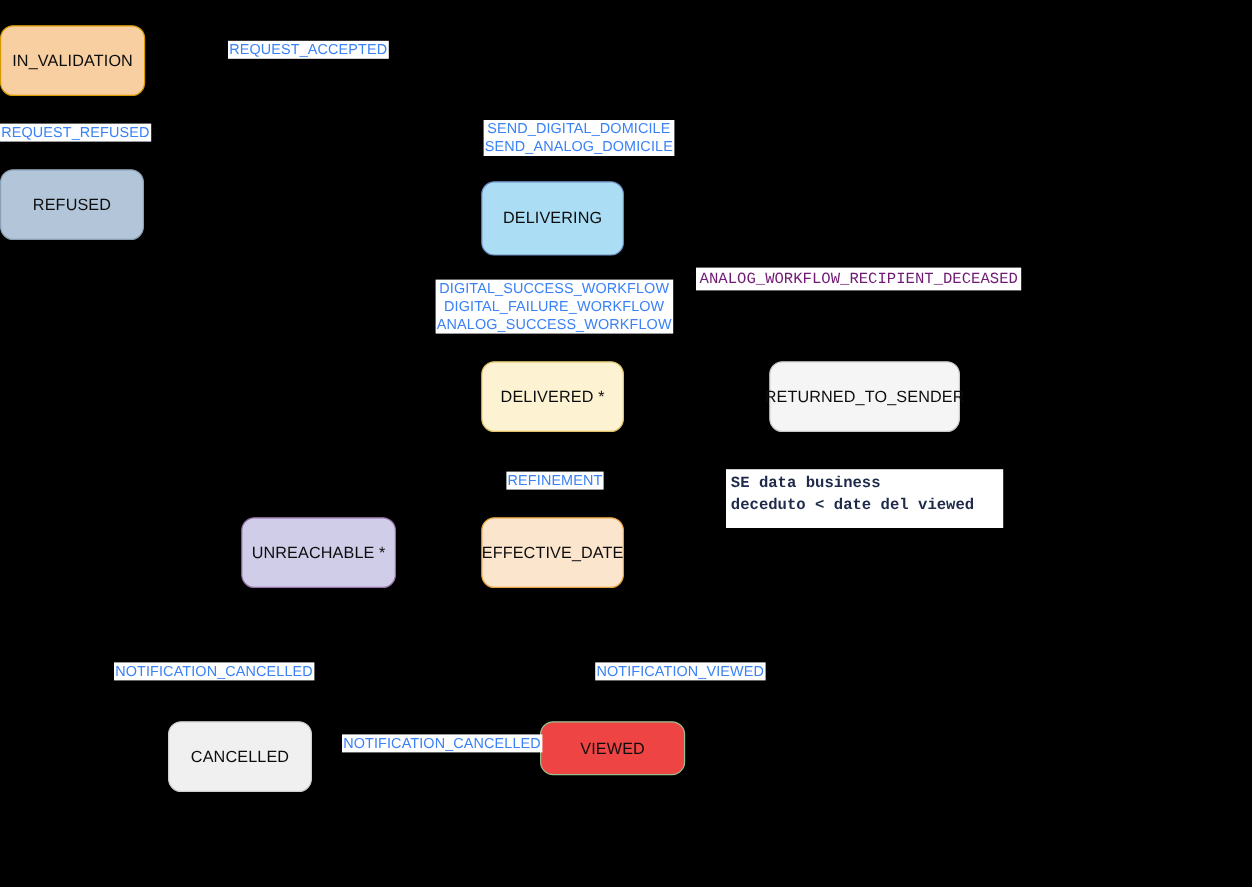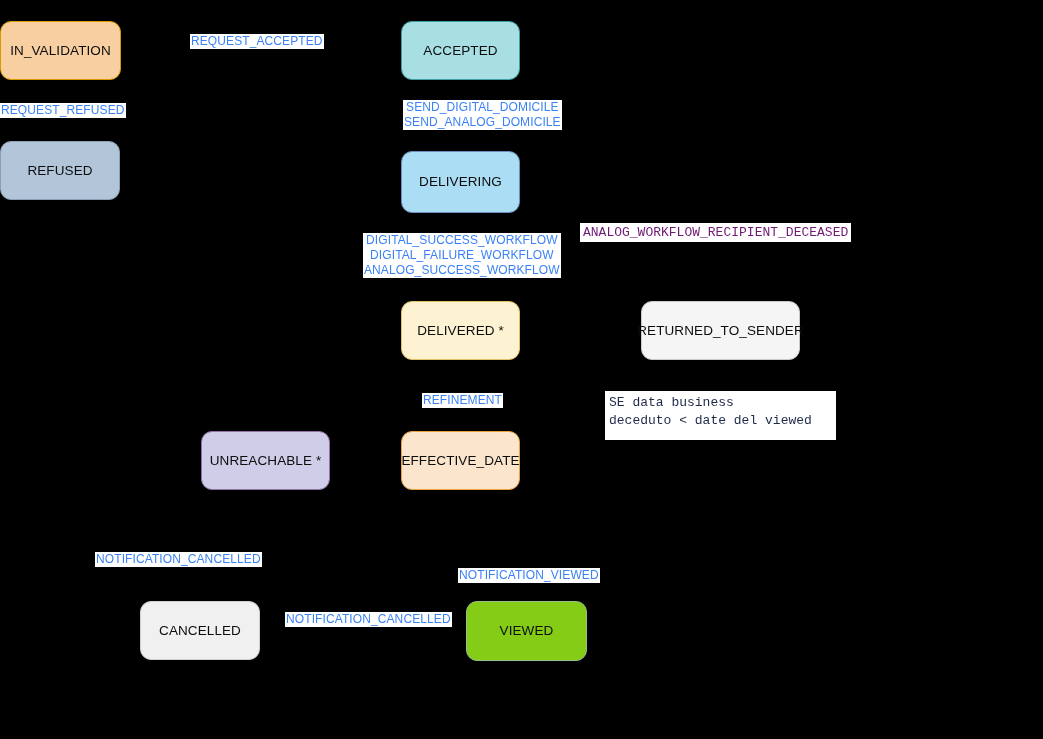--- a/index.html
+++ b/index.html
@@ -61,64 +61,62 @@
     white-space: pre;
     padding: 3px 4px;
   }
   .note.green {
     background: #d9ead3;
     border: 1.4px solid #1a1a1a;
   }
   .note.white {
     background: #ffffff;
     border: none;
+    font-weight: bold;
   }
 </style>
 </head>
 <body>
 
 <div id="canvas">
 
 <div class="state" style="left: 0px; top: 21px; width: 121px; height: 59px; background: rgb(248, 207, 161); border-color: rgb(215, 155, 0);">
       <span>IN_VALIDATION</span>
     </div>
     <div class="state" style="left: 0px; top: 141px; width: 120px; height: 59px; background: rgb(179, 198, 217); border-color: rgb(138, 160, 181);">
       <span>REFUSED</span>
-    </div>
-    <div class="state" style="left: 401px; top: 21px; width: 119px; height: 59px; background: rgb(168, 223, 227); border-color: rgb(62, 158, 163);">
-      <span>ACCEPTED</span>
     </div>
     <div class="state" style="left: 401px; top: 151px; width: 119px; height: 62px; background: rgb(171, 221, 245); border-color: rgb(108, 142, 191); border-radius: 11px;">
       <span>DELIVERING</span>
     </div>
     <div class="state" style="left: 401px; top: 301px; width: 119px; height: 59px; background: rgb(253, 243, 210); border-color: rgb(224, 194, 102);">
       <span>DELIVERED *</span>
     </div>
     <div class="state" style="left: 641px; top: 301px; width: 159px; height: 59px; background: rgb(245, 245, 245); border-color: rgb(201, 201, 201);">
       <span>RETURNED_TO_SENDER</span>
     </div>
     <div class="state" style="left: 201px; top: 431px; width: 129px; height: 59px; background: rgb(207, 205, 232); border-color: rgb(150, 115, 166);">
       <span>UNREACHABLE *</span>
     </div>
     <div class="state" style="left: 401px; top: 431px; width: 119px; height: 59px; background: rgb(252, 229, 205); border-color: rgb(232, 163, 61);">
       <span>EFFECTIVE_DATE</span>
     </div>
     <div class="state" style="left: 140px; top: 601px; width: 120px; height: 59px; background: rgb(240, 240, 240); border-color: rgb(208, 208, 208);">
       <span>CANCELLED</span>
     </div>
-    <div class="state" style="left: 450px; top: 601px; width: 121px; height: 60px; background: #84cc16; border-color: rgb(150, 193, 140); margin-left: 16px;">
+    <div class="state" style="left: 450px; top: 601px; width: 121px; height: 45px; background: #ef4444; border-color: rgb(150, 193, 140);">
       <span>VIEWED</span>
     </div>
     <div class="edge-label" style="left: 190px; top: 34px;">REQUEST_ACCEPTED</div>
     <div class="edge-label" style="left: 0px; top: 103px;">REQUEST_REFUSED</div>
     <div class="edge-label" style="left: 363px; top: 233px;">DIGITAL_SUCCESS_WORKFLOW
 DIGITAL_FAILURE_WORKFLOW
 ANALOG_SUCCESS_WORKFLOW</div>
     <div class="edge-label" style="left: 403px; top: 100px;">SEND_DIGITAL_DOMICILE
 SEND_ANALOG_DOMICILE</div>
     <div class="edge-label mono" style="left: 580px; top: 223px;">ANALOG_WORKFLOW_RECIPIENT_DECEASED</div>
     <div class="edge-label" style="left: 422px; top: 393px;">REFINEMENT</div>
     <div class="edge-label" style="left: 95px; top: 552px;">NOTIFICATION_CANCELLED</div>
-    <div class="edge-label" style="left: 458px; top: 552px; margin-top: 16px;">NOTIFICATION_VIEWED</div>
+    <div class="edge-label" style="left: 496px; top: 552px;">NOTIFICATION_VIEWED</div>
     <div class="edge-label" style="left: 285px; top: 612px;">NOTIFICATION_CANCELLED</div>
     <div class="note white" style="left: 605px; top: 391px; width: 231px; min-height: 49px; background: rgb(255, 255, 255);">SE data business
 deceduto &lt; date del viewed</div>
   </div>
 
 </body></html>

